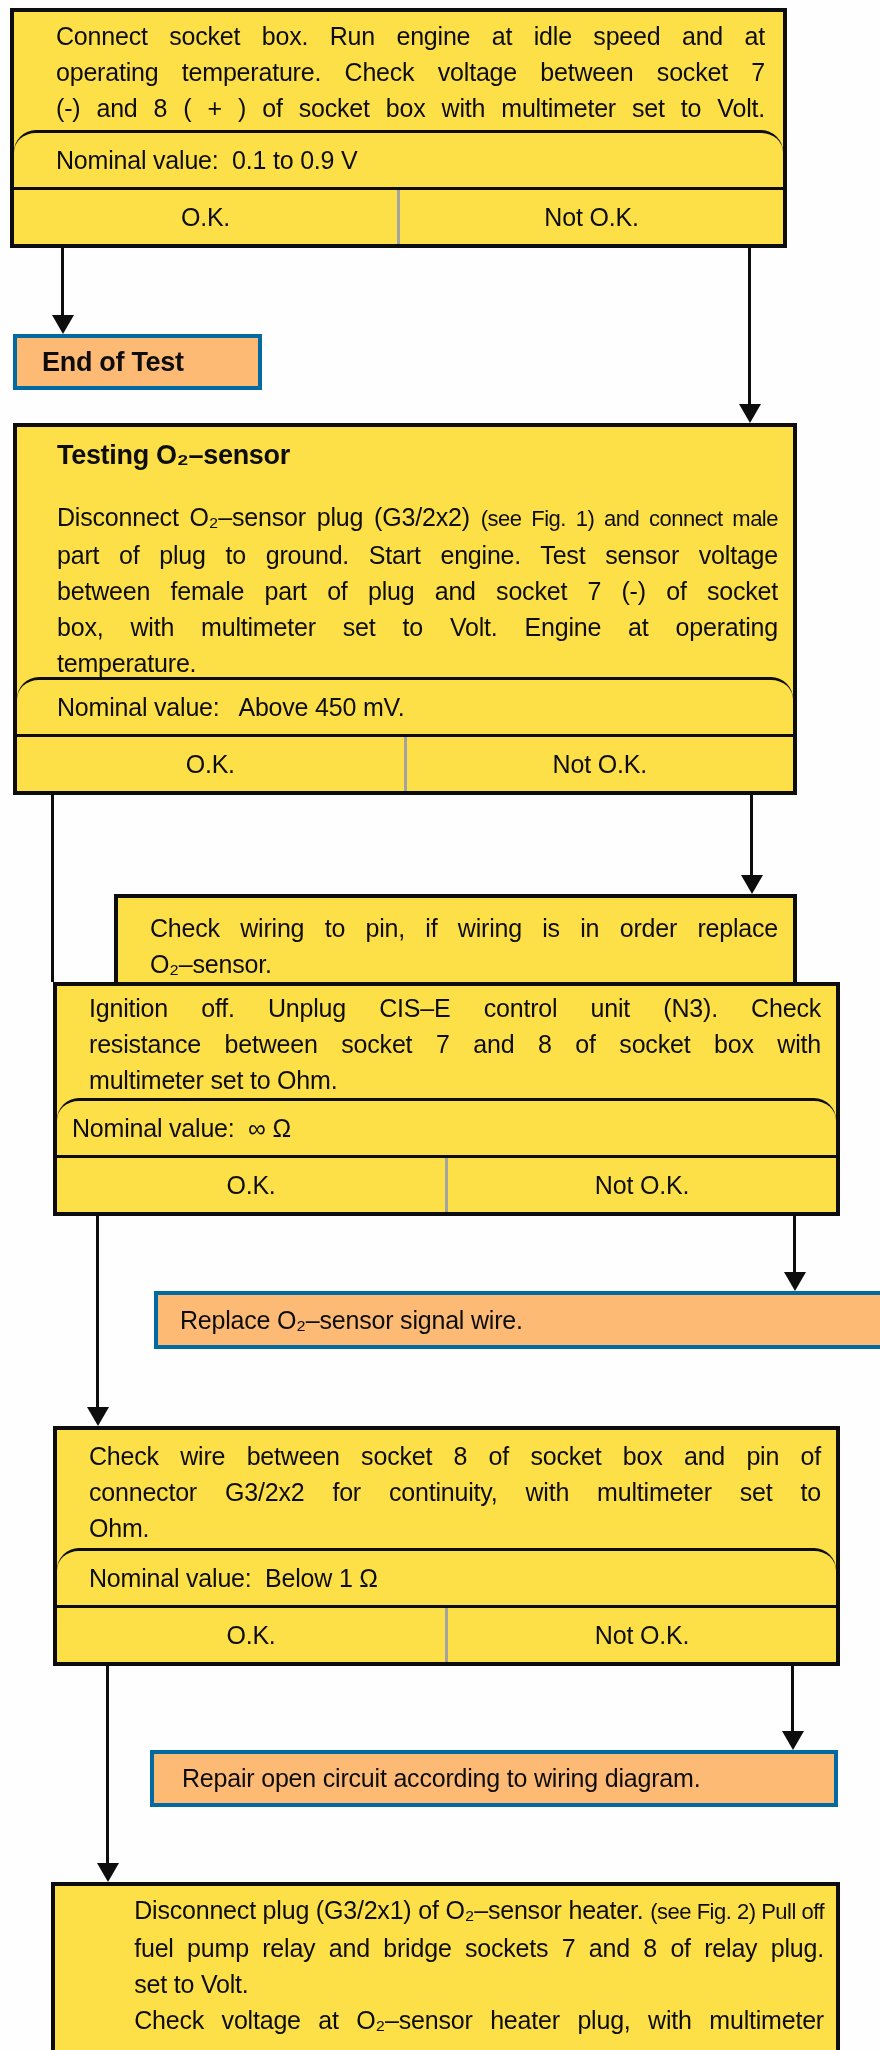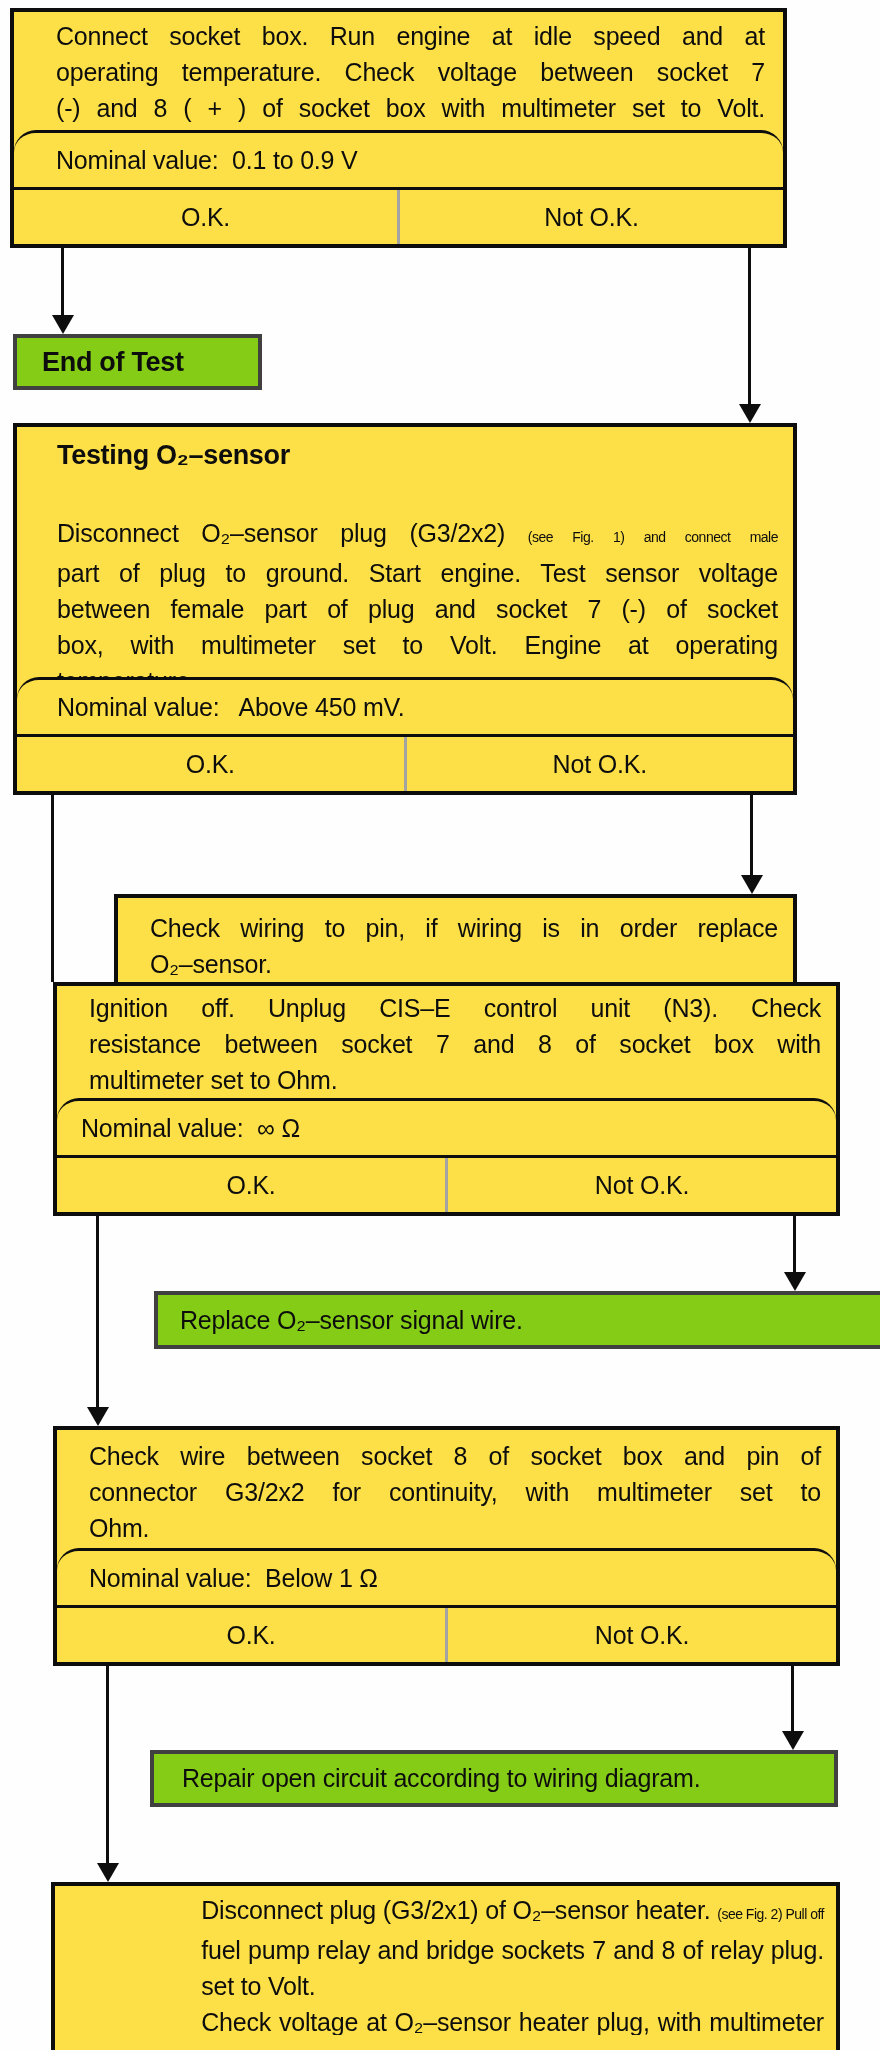--- a/index.html
+++ b/index.html
@@ -11,25 +11,25 @@
   .tbox{position:absolute;border:4px solid #0d0d0d;box-sizing:border-box;
         display:flex;flex-direction:column;background:#fde047;}
   .desc{flex:1;overflow:hidden;}
   .ln{line-height:36px;}
   .j{text-align:justify;text-align-last:justify;}
   .nominal{border-top:3px solid #0d0d0d;height:54px;display:flex;align-items:center;
            white-space:pre-wrap;flex:none;border-radius:22px;}
   .okrow{border-top:3px solid #0d0d0d;height:54px;display:flex;flex:none;}
   .cell{width:50%;display:flex;align-items:center;justify-content:center;}
   .nok{border-left:3px solid #a3a3a3;}
-  .sbox{position:absolute;border:4px solid #404040;box-sizing:border-box;
-        display:flex;align-items:center;background:#84cc16;}
+  .sbox{position:absolute;border:4px solid #0369a1;box-sizing:border-box;
+        display:flex;align-items:center;background:#fdba74;}
   .bold{font-weight:bold;font-size:27px;letter-spacing:-0.3px;}
-  .small{font-size:14px;letter-spacing:-0.5px;}
-  .title-ln{line-height:36px;margin-bottom:42px;}
+  .small{font-size:22px;letter-spacing:-0.5px;}
+  .title-ln{line-height:36px;margin-bottom:26px;}
   .vline{position:absolute;width:3px;background:#0d0d0d;}
   .ah{position:absolute;width:0;height:0;border-left:11px solid transparent;
       border-right:11px solid transparent;border-top:19px solid #0d0d0d;}
   .hdiv{border-top:3px solid #0d0d0d;height:12px;flex:none;}
   .noborder-bottom{border-bottom:none;align-items:flex-end;}
 </style>
 </head>
 <body>
 
 <div class="page">
@@ -82,21 +82,21 @@
       <div class="ln">O₂–sensor.</div>
     </div>
   </div>
 
   <div class="tbox" style="left:53px;top:982px;width:787px;height:234px">
     <div class="desc" style="padding:4px 15px 0 32px">
       <div class="ln j">Ignition off. Unplug CIS–E control unit (N3).  Check</div>
       <div class="ln j">resistance between socket 7 and 8 of socket box with</div>
       <div class="ln">multimeter set to Ohm.</div>
     </div>
-    <div class="nominal" style="padding-left:24px">Nominal value:  ∞ Ω</div>
+    <div class="nominal" style="padding-left:15px">Nominal value:  ∞ Ω</div>
     <div class="okrow">
       <div class="cell">O.K.</div>
       <div class="cell nok">Not O.K.</div>
     </div>
   </div>
 
   <div class="vline" style="left:96px;top:1216px;height:191px"></div>
   <div class="ah" style="left:86.5px;top:1407px"></div>
 
   <div class="vline" style="left:793px;top:1216px;height:56px"></div>

